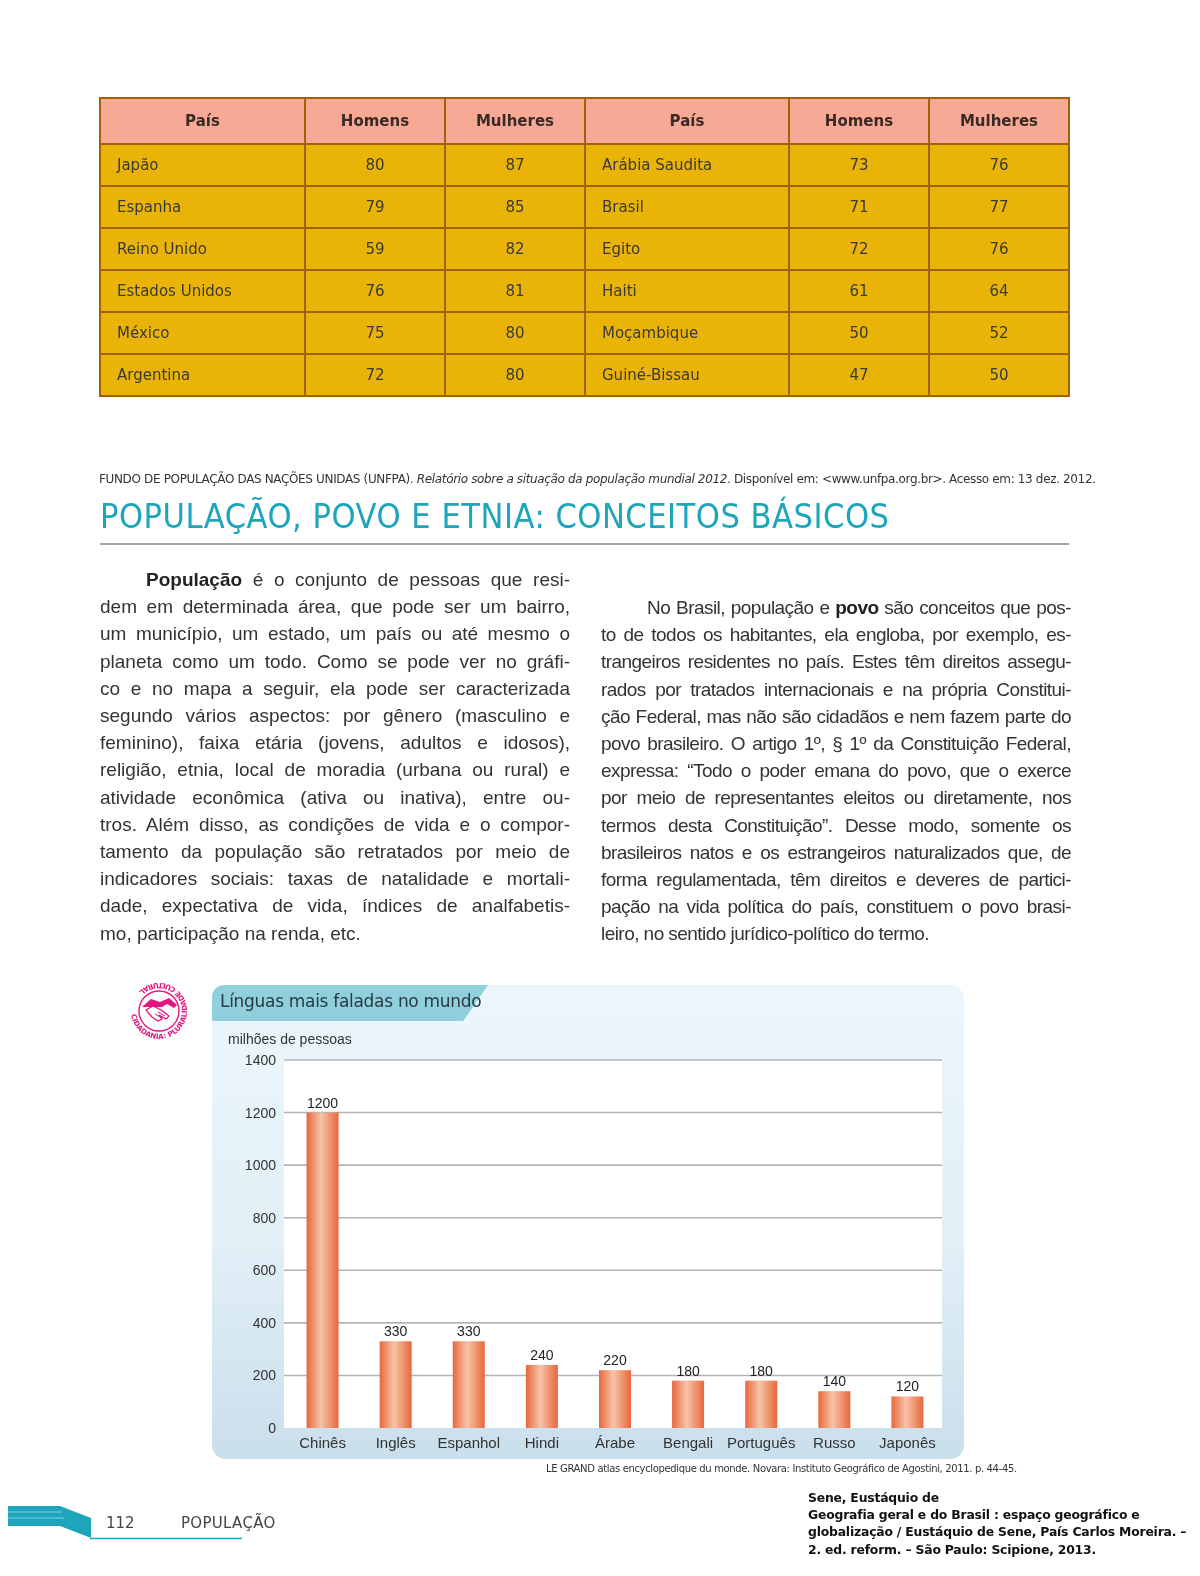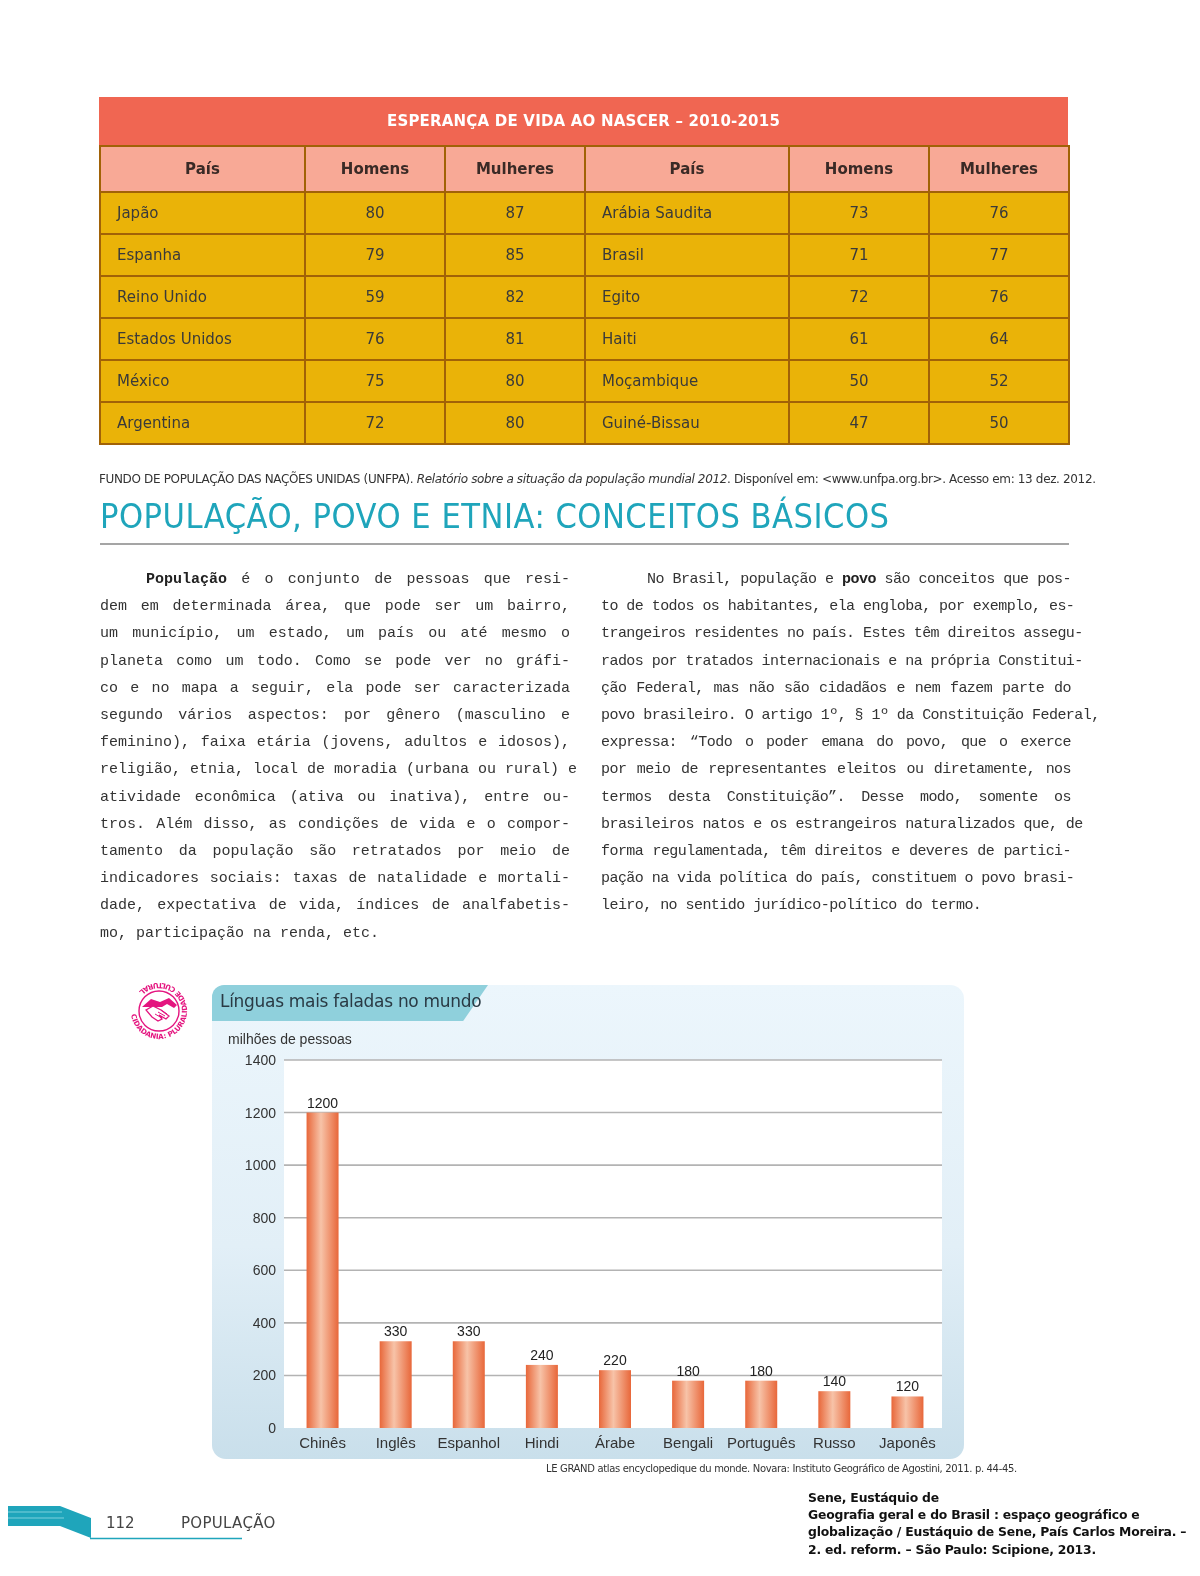--- a/index.html
+++ b/index.html
@@ -38,21 +38,21 @@
   .sec-title {
     position: absolute; left: 100px; top: 497px;
     font-family: "DejaVu Sans", sans-serif; font-size: 33px; color: #1fa5bb;
     letter-spacing: 0.5px; white-space: nowrap; transform: scaleX(0.93); transform-origin: left;
   }
   .sec-rule { position: absolute; left: 100px; top: 543px; width: 969px; height: 2px; background: #a5a5a5; }
 
   
   .col {
     position: absolute; top: 566px; width: 470px;
-    font-family: Liberation Mono, monospace; font-size: 15px; line-height: 27.2px; color: #333;
+    font-family: Liberation Sans, sans-serif; font-size: 19px; line-height: 27.2px; color: #333;
     text-align: justify;
   }
   .col-left { left: 100px; }
   .col-right { left: 601px; letter-spacing: -0.55px; }
   .col b { font-weight: bold; color: #222; }
   .col .line { display: block; text-align-last: justify; white-space: nowrap; }
   .col .line.last { text-align-last: left; }
 
   
   .seal { position: absolute; left: 122px; top: 974px; width: 74px; height: 74px; }
@@ -85,21 +85,20 @@
     position: absolute; left: 808px; top: 1489px; width: 392px;
     font-family: "DejaVu Sans", sans-serif; font-weight: bold; font-size: 12.4px; line-height: 17.2px; color: #111;
     letter-spacing: -0.2px;
   }
   .citation div { white-space: nowrap; }
 </style>
 </head>
 <body>
 
 <div class="lt">
-  <div class="lt-title">ESPERANÇA DE VIDA AO NASCER – 2010-2015</div>
   <table>
     <colgroup>
         <col class="c1">
         <col class="c2">
         <col class="c3">
         <col class="c4">
         <col class="c5">
         <col class="c6">
       </colgroup>
     <thead>
@@ -181,21 +180,21 @@
   <span class="line">religião, etnia, local de moradia (urbana ou rural) e</span>
   <span class="line">atividade econômica (ativa ou inativa), entre ou-</span>
   <span class="line">tros. Além disso, as condições de vida e o compor-</span>
   <span class="line">tamento da população são retratados por meio de</span>
   <span class="line">indicadores sociais: taxas de natalidade e mortali-</span>
   <span class="line">dade, expectativa de vida, índices de analfabetis-</span>
   <span class="line last">mo, participação na renda, etc.</span>
 </div>
 
 <div class="col col-right">
-  <span class="line" style="padding-left:46px;"><span>No Brasil, população e </span><b>povo</b><span> são conceitos que pos-</span></span>
+  <span class="line" style="padding-left:46px;margin-top:28px;"><span>No Brasil, população e </span><b>povo</b><span> são conceitos que pos-</span></span>
   <span class="line">to de todos os habitantes, ela engloba, por exemplo, es-</span>
   <span class="line">trangeiros residentes no país. Estes têm direitos assegu-</span>
   <span class="line">rados por tratados internacionais e na própria Constitui-</span>
   <span class="line">ção Federal, mas não são cidadãos e nem fazem parte do</span>
   <span class="line">povo brasileiro. O artigo 1º, § 1º da Constituição Federal,</span>
   <span class="line">expressa: “Todo o poder emana do povo, que o exerce</span>
   <span class="line">por meio de representantes eleitos ou diretamente, nos</span>
   <span class="line">termos desta Constituição”. Desse modo, somente os</span>
   <span class="line">brasileiros natos e os estrangeiros naturalizados que, de</span>
   <span class="line">forma regulamentada, têm direitos e deveres de partici-</span>

